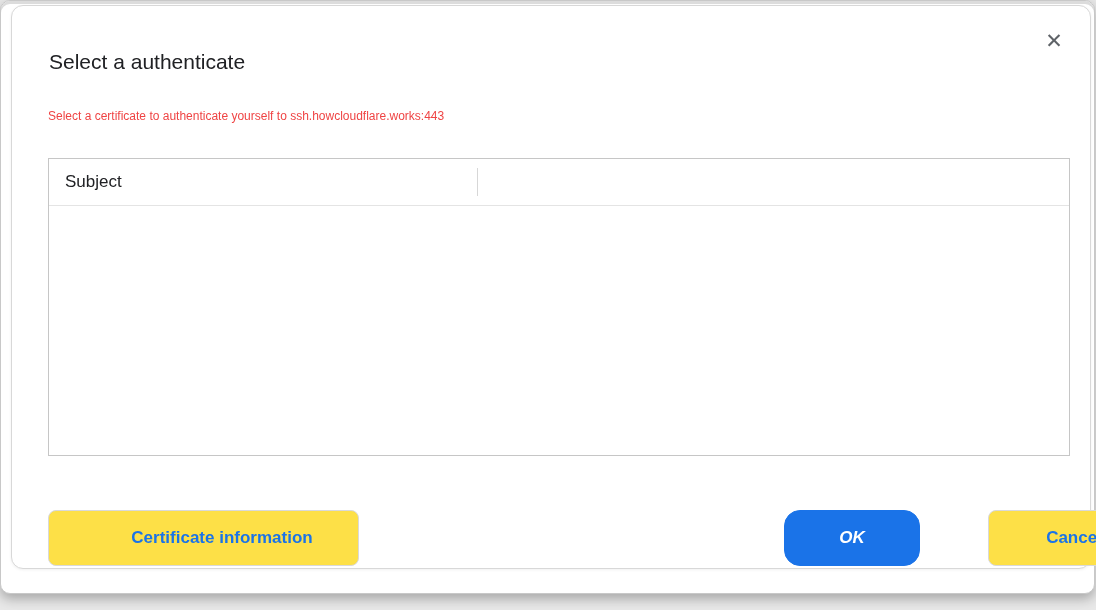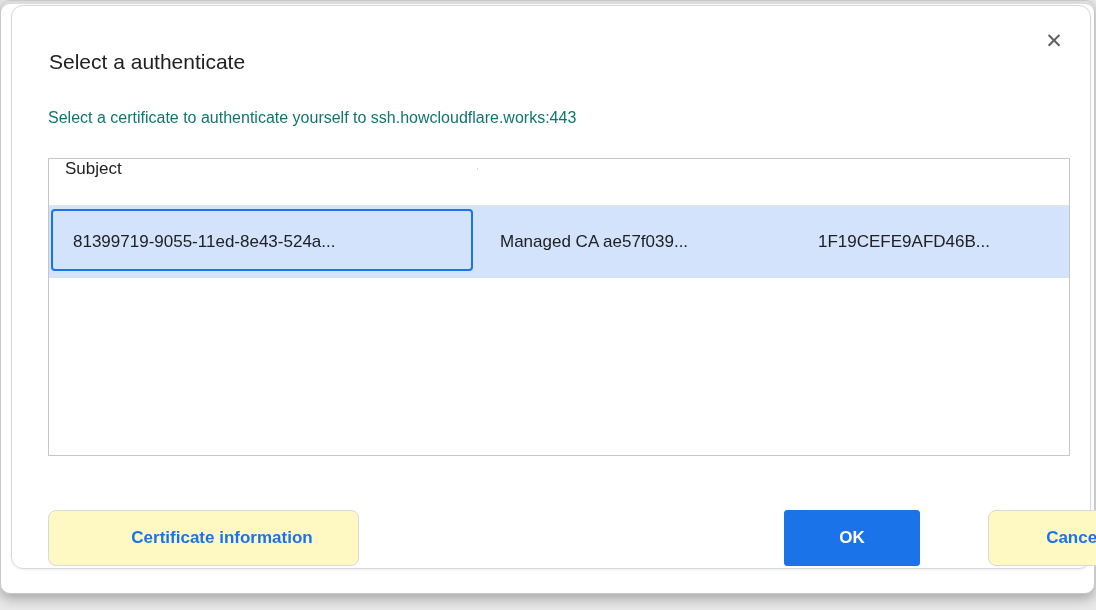--- a/index.html
+++ b/index.html
@@ -37,36 +37,35 @@
     display: flex; align-items: center; justify-content: center;
     font-size: 21px; color: #5f6368; cursor: pointer; line-height: 1;
   }
 
   .title {
     position: absolute; left: 37px; top: 44px;
     font-size: 21px; font-weight: 400; color: #202124;
   }
   .subtitle {
     position: absolute; left: 36px; top: 103px;
-    font-size: 16px; color: #0f766e;
+    font-size: 12px; color: #ef4444;
   }
 
   
   .cert-table {
     position: absolute; left: 36px; top: 152px;
     width: 1022px; height: 298px;
     border: 1px solid #c6c6c6;
     background: #ffffff;
     overflow: hidden;
   }
   .thead {
     display: flex; height: 47px;
     border-bottom: 1px solid #e4e4e4;
     background: #ffffff;
-    flex-direction: column;
   }
   .th {
     position: relative; display: flex; align-items: center;
     padding-left: 16px; font-size: 17px; color: #202124;
   }
   .th::after {
     content: ""; position: absolute; right: 0; top: 9px; bottom: 9px;
     width: 1px; background: #d7d7d7;
   }
   .col-subject { width: 429px; }
@@ -92,27 +91,27 @@
   }
 
   
   .btn {
     position: absolute; top: 504px; height: 56px;
     display: flex; align-items: center; justify-content: center;
     border-radius: 8px; font-size: 17px; font-weight: 600;
     cursor: pointer; user-select: none;
   }
   .btn-secondary {
-    background: #fef9c3; border: 1px solid #d9d9d9; color: #1a73e8; padding-left: 37px;
+    background: #fde047; border: 1px solid #d9d9d9; color: #1a73e8; padding-left: 37px;
   }
   .btn-cert-info { left: 36px; width: 311px; }
   .btn-ok {
     left: 772px; width: 136px;
     background: #1a73e8; border: 1px solid #1a73e8; color: #ffffff;
-    font-weight: 700; border-radius: 3px;
+    font-weight: 700; border-radius: 16px; font-style: italic;
   }
   .btn-cancel { left: 976px; width: 135px; }
 </style>
 </head>
 <body>
 
 <div class="stage">
   <div class="window">
     <div class="dialog">
 
@@ -120,26 +119,20 @@
 
       <div class="title">Select a authenticate</div>
 
       <div class="subtitle">Select a certificate to authenticate yourself to ssh.howcloudflare.works:443</div>
 
       <div class="cert-table">
         <div class="thead">
           <div class="th col-subject">Subject</div>
         </div>
 
-        <div class="trow">
-          <div class="td col-subject">81399719-9055-11ed-8e43-524a...</div>
-          <div class="td col-issuer">Managed CA ae57f039...</div>
-          <div class="td col-serial">1F19CEFE9AFD46B...</div>
-          <div class="focus-ring"></div>
-        </div>
       </div>
 
       <div class="btn btn-secondary btn-cert-info">Certificate information</div>
 
       <div class="btn btn-ok">OK</div>
 
       <div class="btn btn-secondary btn-cancel">Cancel</div>
 
     </div>
   </div>

